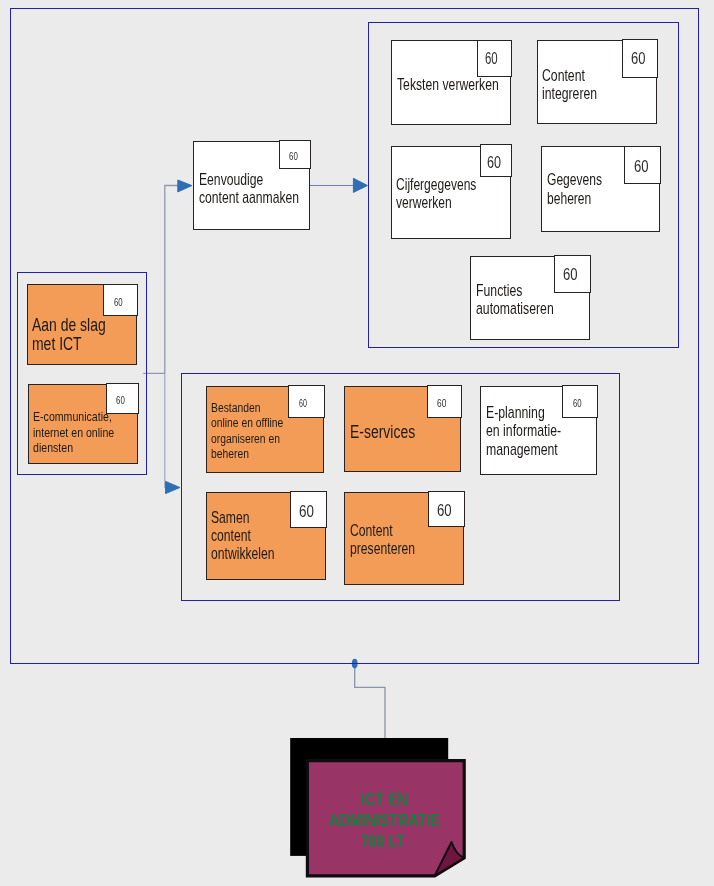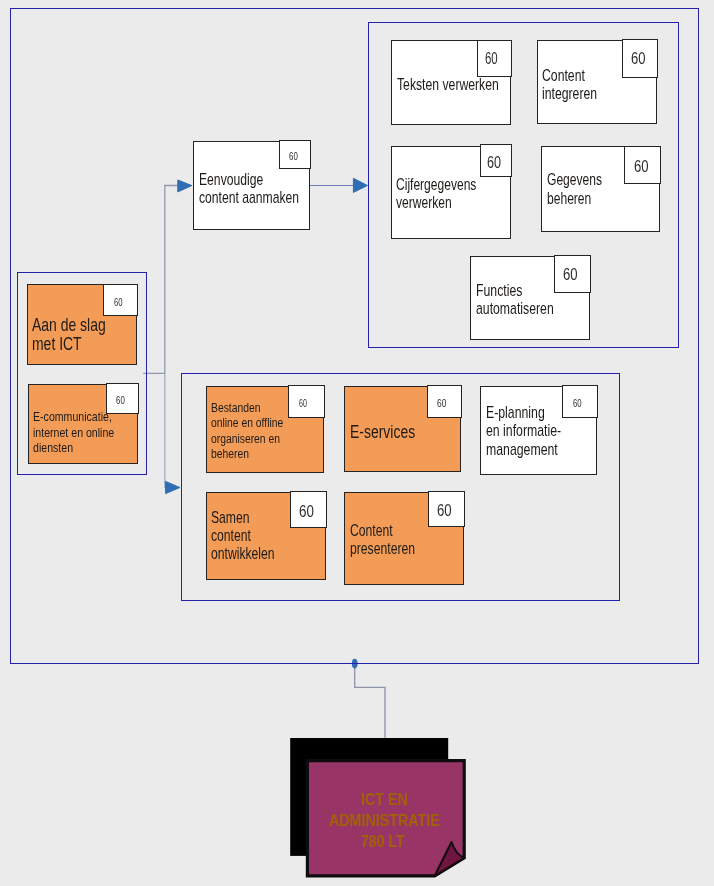--- a/index.html
+++ b/index.html
@@ -154,21 +154,21 @@
     <div class="label" style="left:4.59px;top:28.08px;font-size:16.23px;line-height:18.00px;transform:scaleX(0.751);transform-origin:0 0;">Content
 presenteren</div>
   </div>
 
   <svg style="position:absolute;left:285px;top:730px;width:190px;height:156px;overflow:visible;" viewBox="0 0 190 156">
     <rect x="5.2" y="8" width="158" height="117.9" fill="#000000"></rect>
     <path d="M22.4 30.6 L179.2 30.6 L179.2 127.8 L149.7 145.8 L22.4 145.8 Z" fill="#983466" stroke="#100b0e" stroke-width="3.2"></path>
     <path d="M166.5 112 C 169.5 120.5, 173.5 125.8, 179.2 127.8 L149.7 145.8 Z" fill="#70153f" stroke="#120c10" stroke-width="2" stroke-linejoin="round"></path>
   </svg>
   <div style="position:absolute;left:285px;top:730px;width:190px;height:156px;
-              color:#a16207;font-weight:bold;font-size:16.23px;">
+              color:#15803d;font-weight:bold;font-size:16.23px;">
     <div style="position:absolute;left:76.29px;top:59.1px;white-space:pre;line-height:20.8px;
                 transform:scaleX(0.881);transform-origin:0 0;">ICT EN</div>
     <div style="position:absolute;left:43.99px;top:80px;white-space:pre;line-height:20.8px;
                 transform:scaleX(0.880);transform-origin:0 0;">ADMINISTRATIE</div>
     <div style="position:absolute;left:76.3px;top:100.6px;white-space:pre;line-height:20.8px;
                 transform:scaleX(0.868);transform-origin:0 0;">780 LT</div>
   </div>
 
 </div>
 

